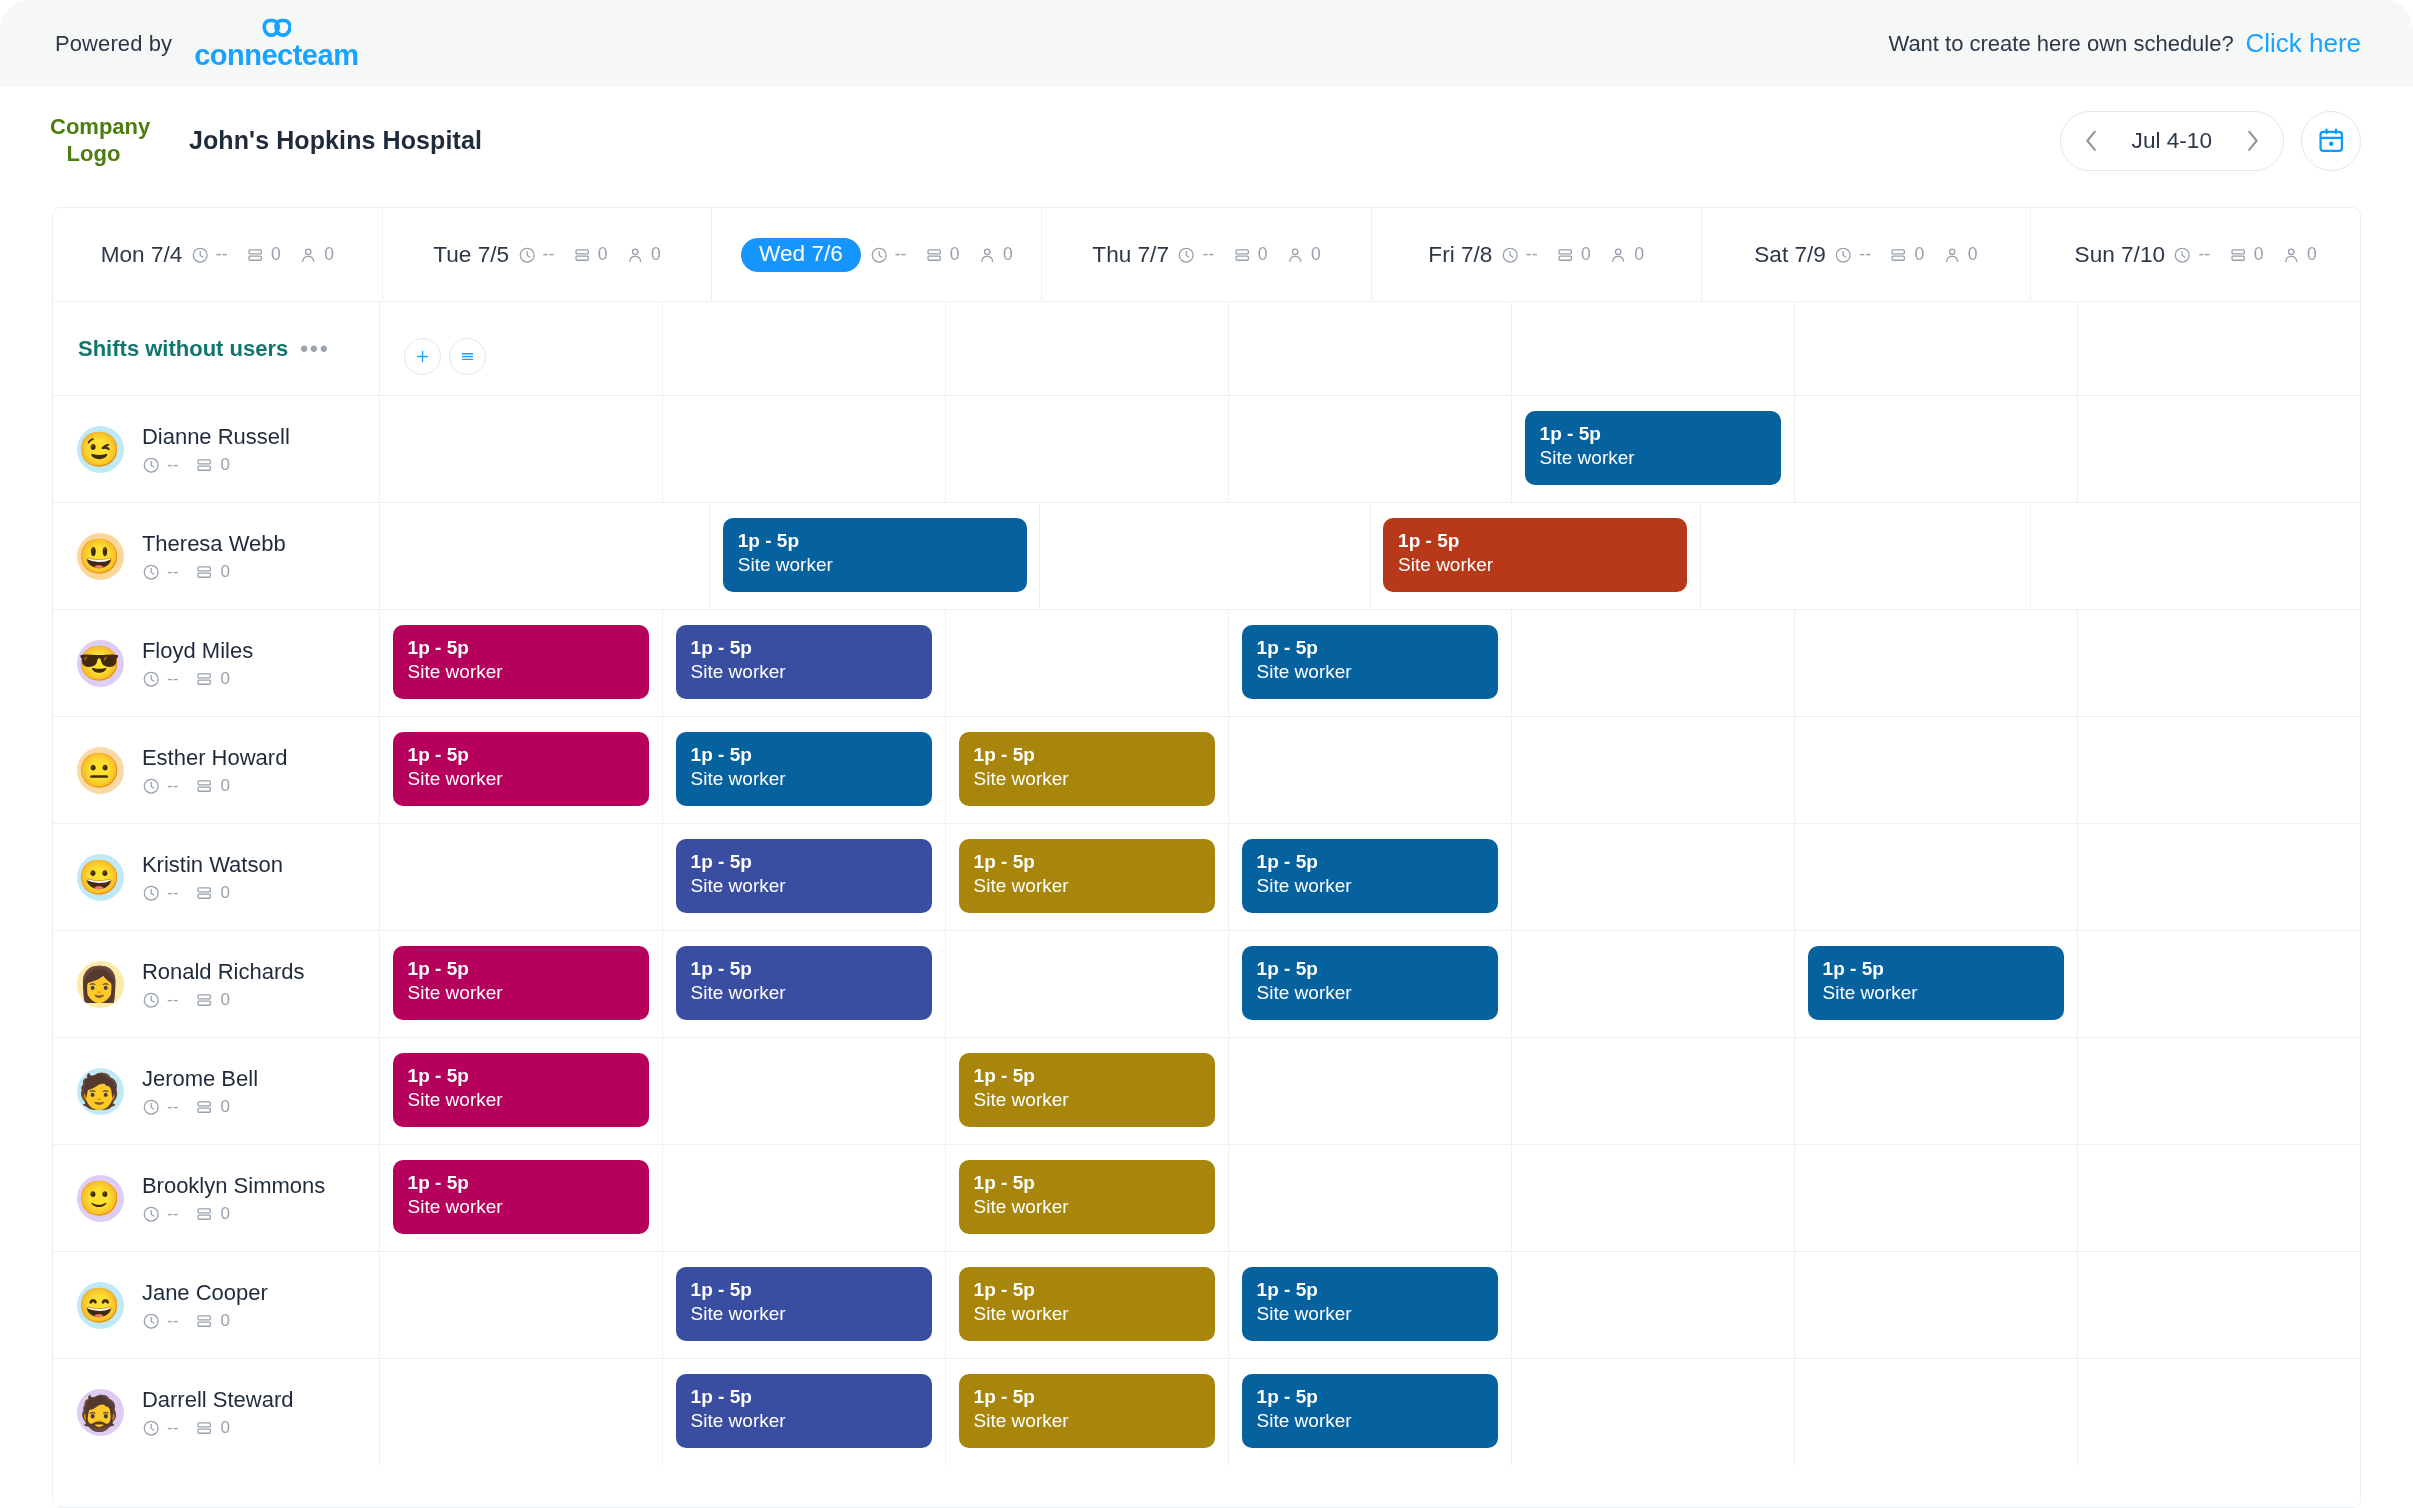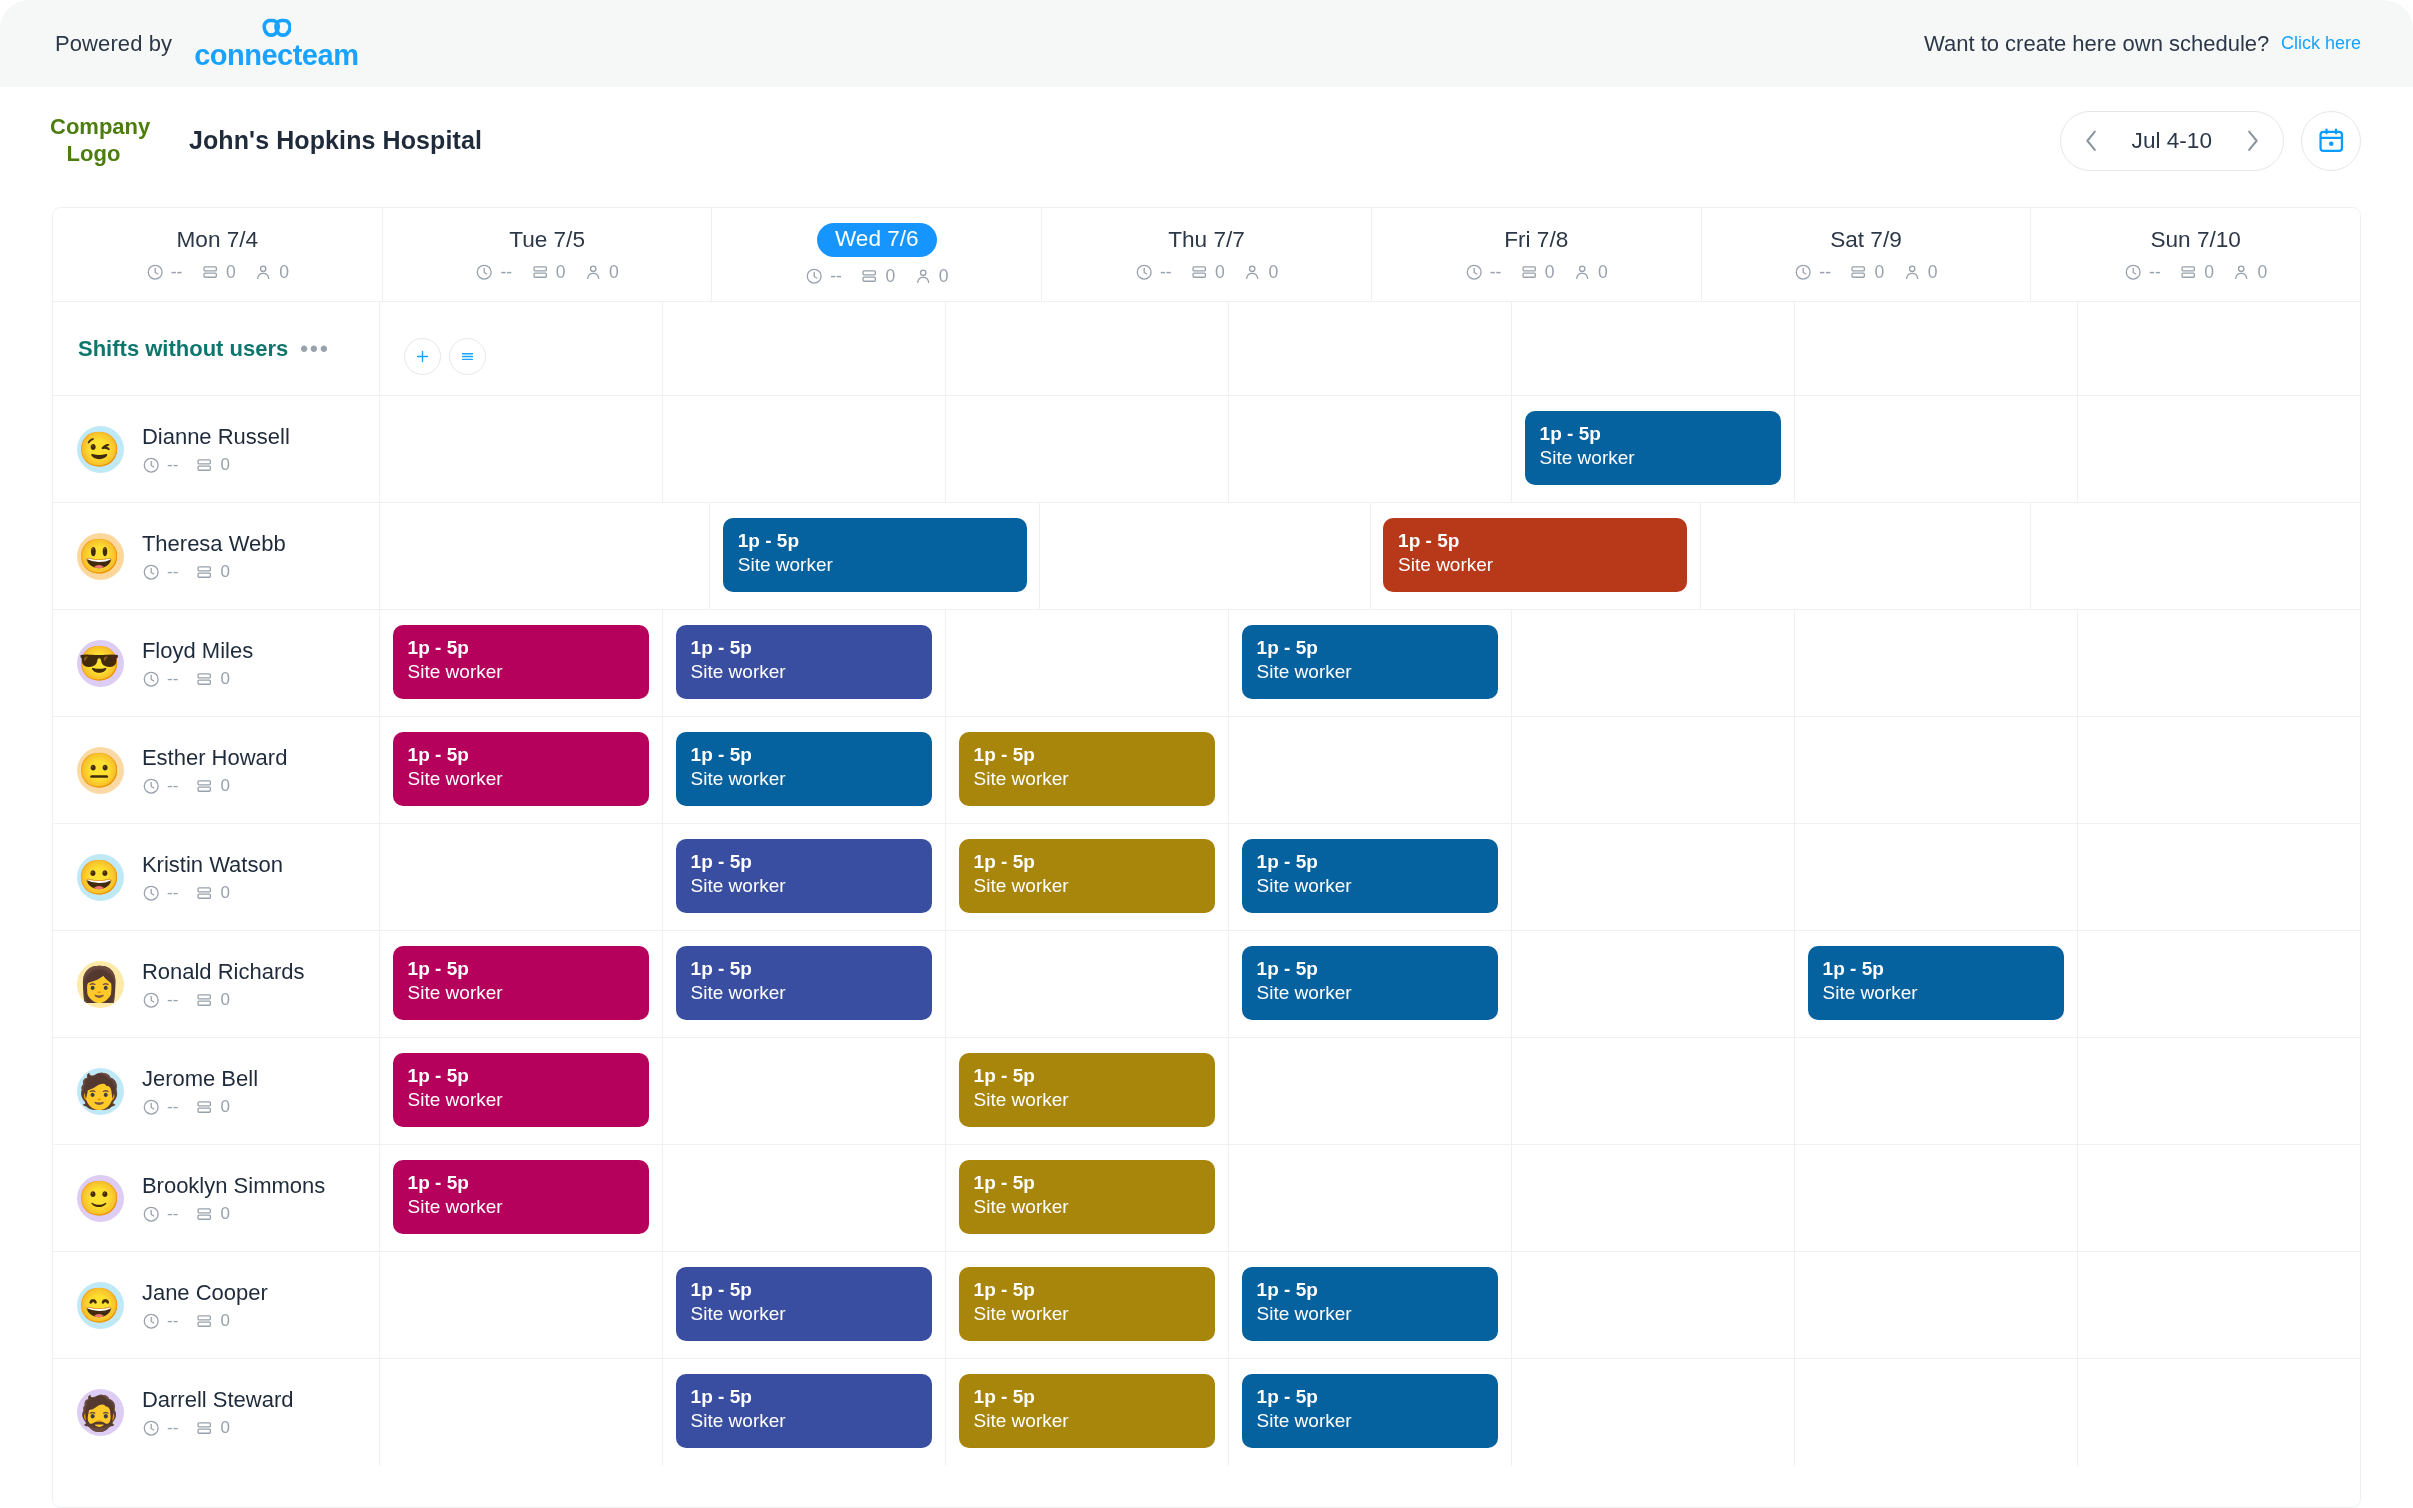--- a/index.html
+++ b/index.html
@@ -35,21 +35,21 @@
   .ct-logo {
     display: flex; align-items: center; gap: 1.7px; flex-direction: column;
   }
   .ct-logo .mark { display: block; }
   .ct-logo .word {
     font-size: 29px; font-weight: 700; color: #17a3ff;
     letter-spacing: -0.5px; line-height: 1;
   }
   .promo-right { display: flex; align-items: center; gap: 11.7px; }
   .promo-q { font-size: 22px; color: #2c3847; }
-  .promo-link { font-size: 18px; color: #17a3ff; cursor: pointer; }
+  .promo-link { font-size: 26px; color: #17a3ff; cursor: pointer; }
 
   
   .header {
     height: 107px;
     display: flex;
     align-items: center;
     padding: 0 52px 0 50px;
     position: relative;
   }
   .logo-block {
@@ -131,21 +131,21 @@
   .search-box input {
     flex: 1; border: none; outline: none;
     font-size: 21px; color: #2c3847;
     font-family: "Liberation Sans", sans-serif;
     background: transparent;
   }
   .search-box input::placeholder { color: #8f98a3; }
 
   .row-head .cell-day {
     padding: 0;
-    display: flex; flex-direction: column;
+    display: flex; flex-direction: row;
     align-items: center; justify-content: center;
     gap: 8.4px;
   }
   .day-name {
     font-size: 22.6px; color: #2c3847;
   }
   .day-name.today {
     background: #1795ff; color: #fff;
     border-radius: 17px; padding: 5px 18.4px 6.7px 18.4px;
     line-height: 1;

